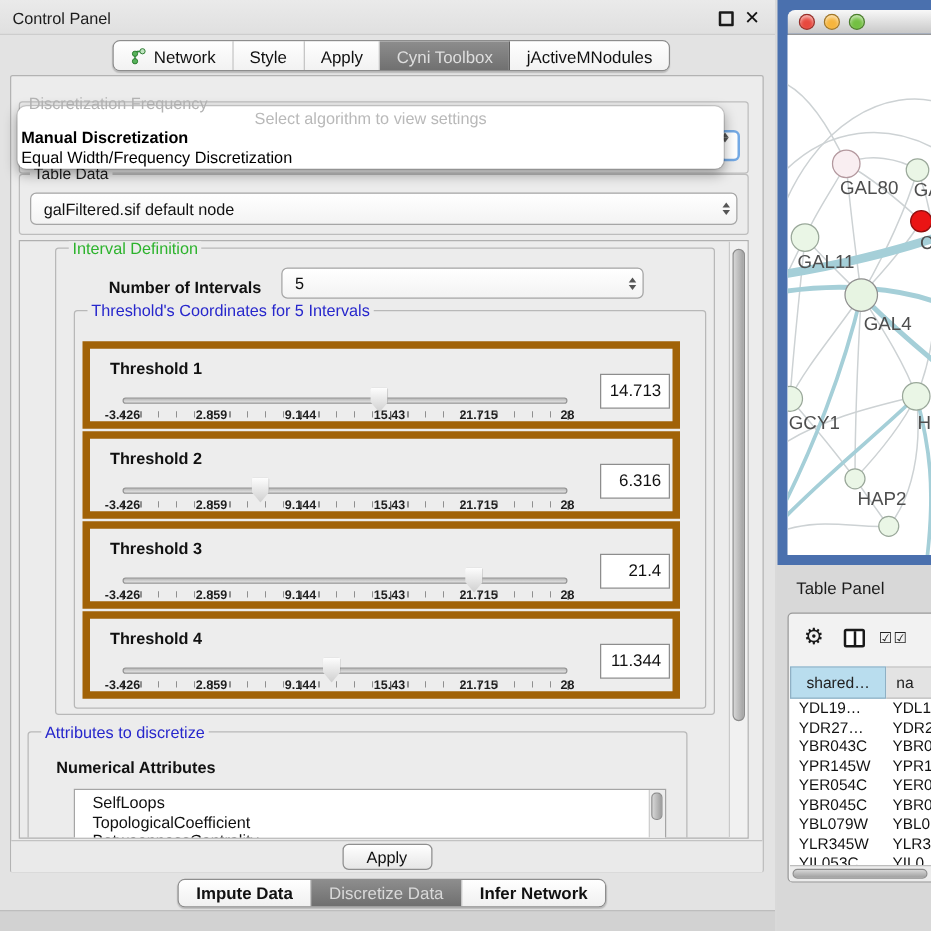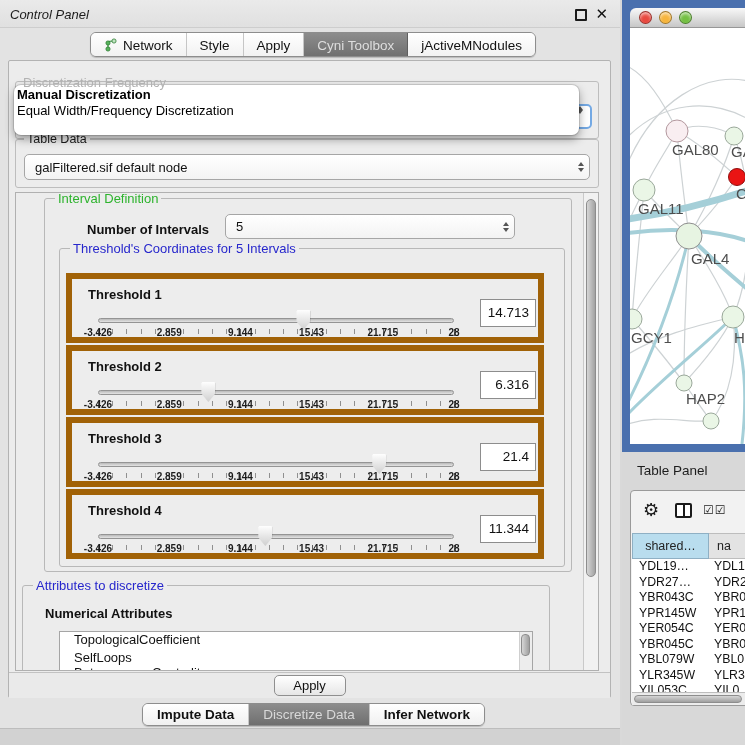--- a/index.html
+++ b/index.html
@@ -8,21 +8,21 @@
     width:745px; height:745px; position:relative; overflow:hidden;
     background:#d9d9d9;
     font-family:"Liberation Sans", sans-serif;
     -webkit-font-smoothing:antialiased;
   }
   .abs { position:absolute; }
 
   
   .control-panel { left:0; top:0; width:620px; height:745px; background:#e3e3e3; }
   .cp-header { left:0; top:0; width:620px; height:28px; background:linear-gradient(#eaeaea,#e0e0e0); border-bottom:1px solid #cdcdcd; }
-  .cp-title { left:10px; top:7px; font-size:13px; color:#1c1c1c;font-style:italic; }
+  .cp-title { left:10px; top:7px; font-size:13px; color:#1c1c1c; }
   .float-btn { right:33px; top:9px; width:12px; height:12px; border:2px solid #1a1a1a; border-radius:1px; }
   .close-btn { right:12px; top:5px; font-size:15px; font-weight:bold; color:#111; font-family:"DejaVu Sans",sans-serif; }
   .cp-bottom-strip { left:0; top:728px; width:620px; height:17px; background:#d2d2d2; border-top:1px solid #bdbdbd; }
 
   
   .tabbar { left:90px; top:32px; height:25px; display:flex; border:1px solid #8d8d8d; border-radius:6px; overflow:hidden; box-shadow:0 1px 1px rgba(0,0,0,.18); }
   .tab { display:flex; align-items:center; gap:5px; padding:12px 13px; font-size:13.5px; color:#111;
          background:linear-gradient(#ffffff,#f1f1f1); border-right:1px solid #c6c6c6; cursor:default; }
   .tab:last-child { border-right:none; }
   .tab.selected { background:linear-gradient(#8d8d8d,#6f6f6f); color:#dedede; border-right-color:#5f5f5f; }
@@ -174,20 +174,21 @@
 
   <div class="abs main-panel">
 
     <div class="group algo-group"></div>
     <span class="abs algo-title-float">Discretization Frequency</span>
     <div class="abs algo-combo-fragment">
       <span class="spinner"><i class="up"></i><i class="down"></i></span>
     </div>
 
     <div class="abs popup">
+      <div class="popup-placeholder">Select algorithm to view settings</div>
       <div class="popup-option bold">Manual Discretization</div>
       <div class="popup-option">Equal Width/Frequency Discretization</div>
     </div>
 
     <div class="group tabledata-group">
       <span class="group-title t-dark" style="left:8px">Table Data</span>
       <div class="combo td-combo">
         <span>galFiltered.sif default node</span>
         <span class="spinner">
             <i class="up"></i>
@@ -300,22 +301,22 @@
               </div>
             <div class="value-box">11.344</div>
           </div>
         </div>
       </div>
 
       <div class="group attr-group">
         <span class="group-title t-blue" style="left:10px;font-size:13px">Attributes to discretize</span>
         <span class="abs attr-heading">Numerical Attributes</span>
         <div class="abs attr-list">
+          <div class="attr-item" style="padding-top:2px">SelfLoops</div>
           <div class="attr-item">TopologicalCoefficient</div>
-          <div class="attr-item" style="padding-top:2px">SelfLoops</div>
           <div class="attr-item">BetweennessCentrality</div>
           <div class="list-scroll">
               <div class="thumb-s"></div>
             </div>
         </div>
       </div>
 
       <div class="vscroll">
         <div class="thumb-v"></div>
       </div>

